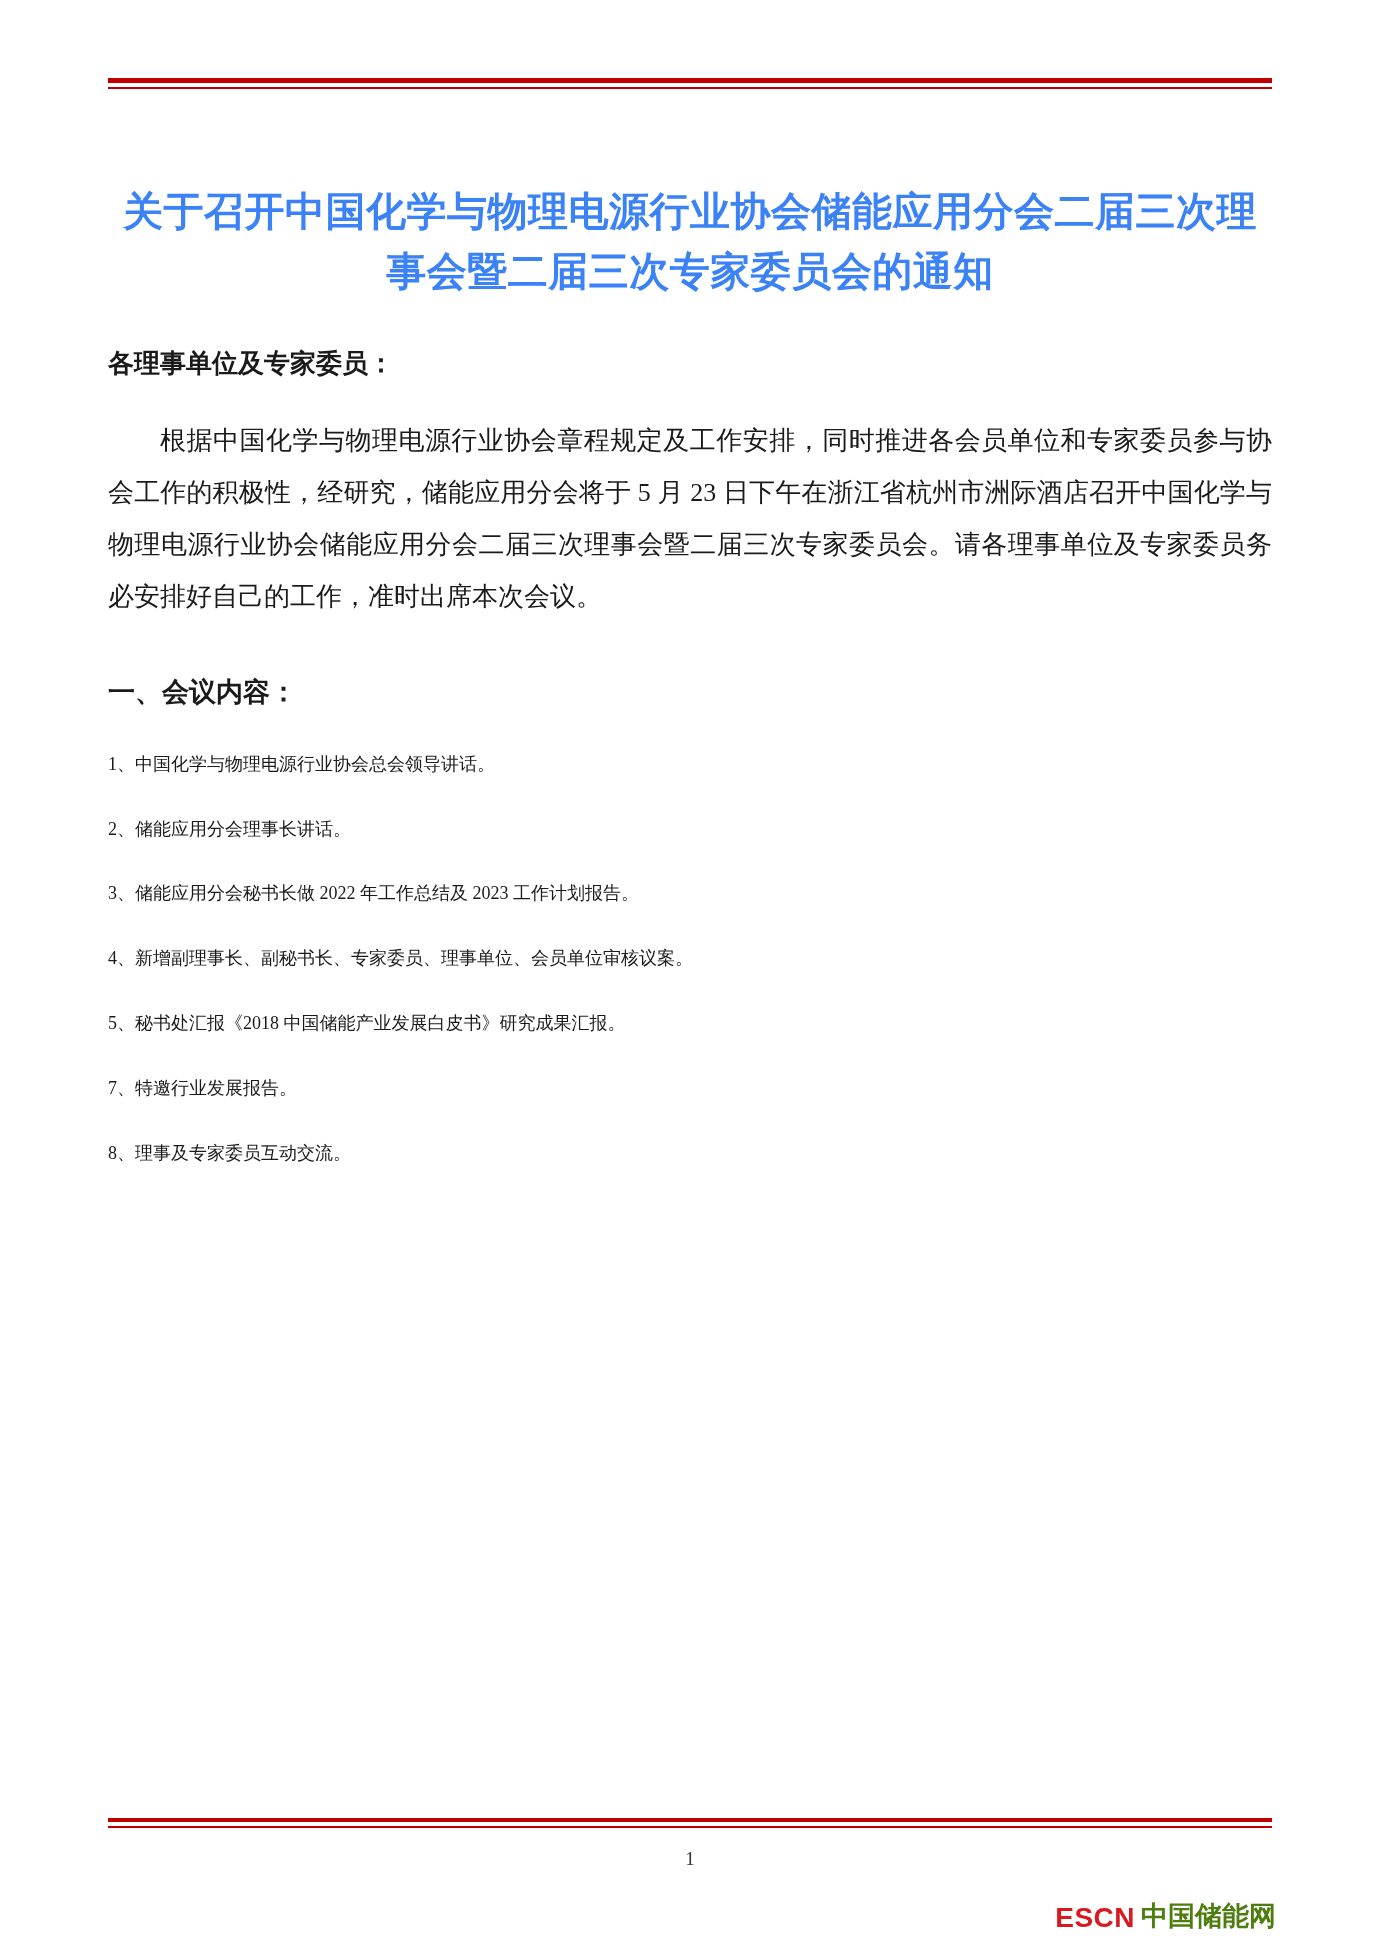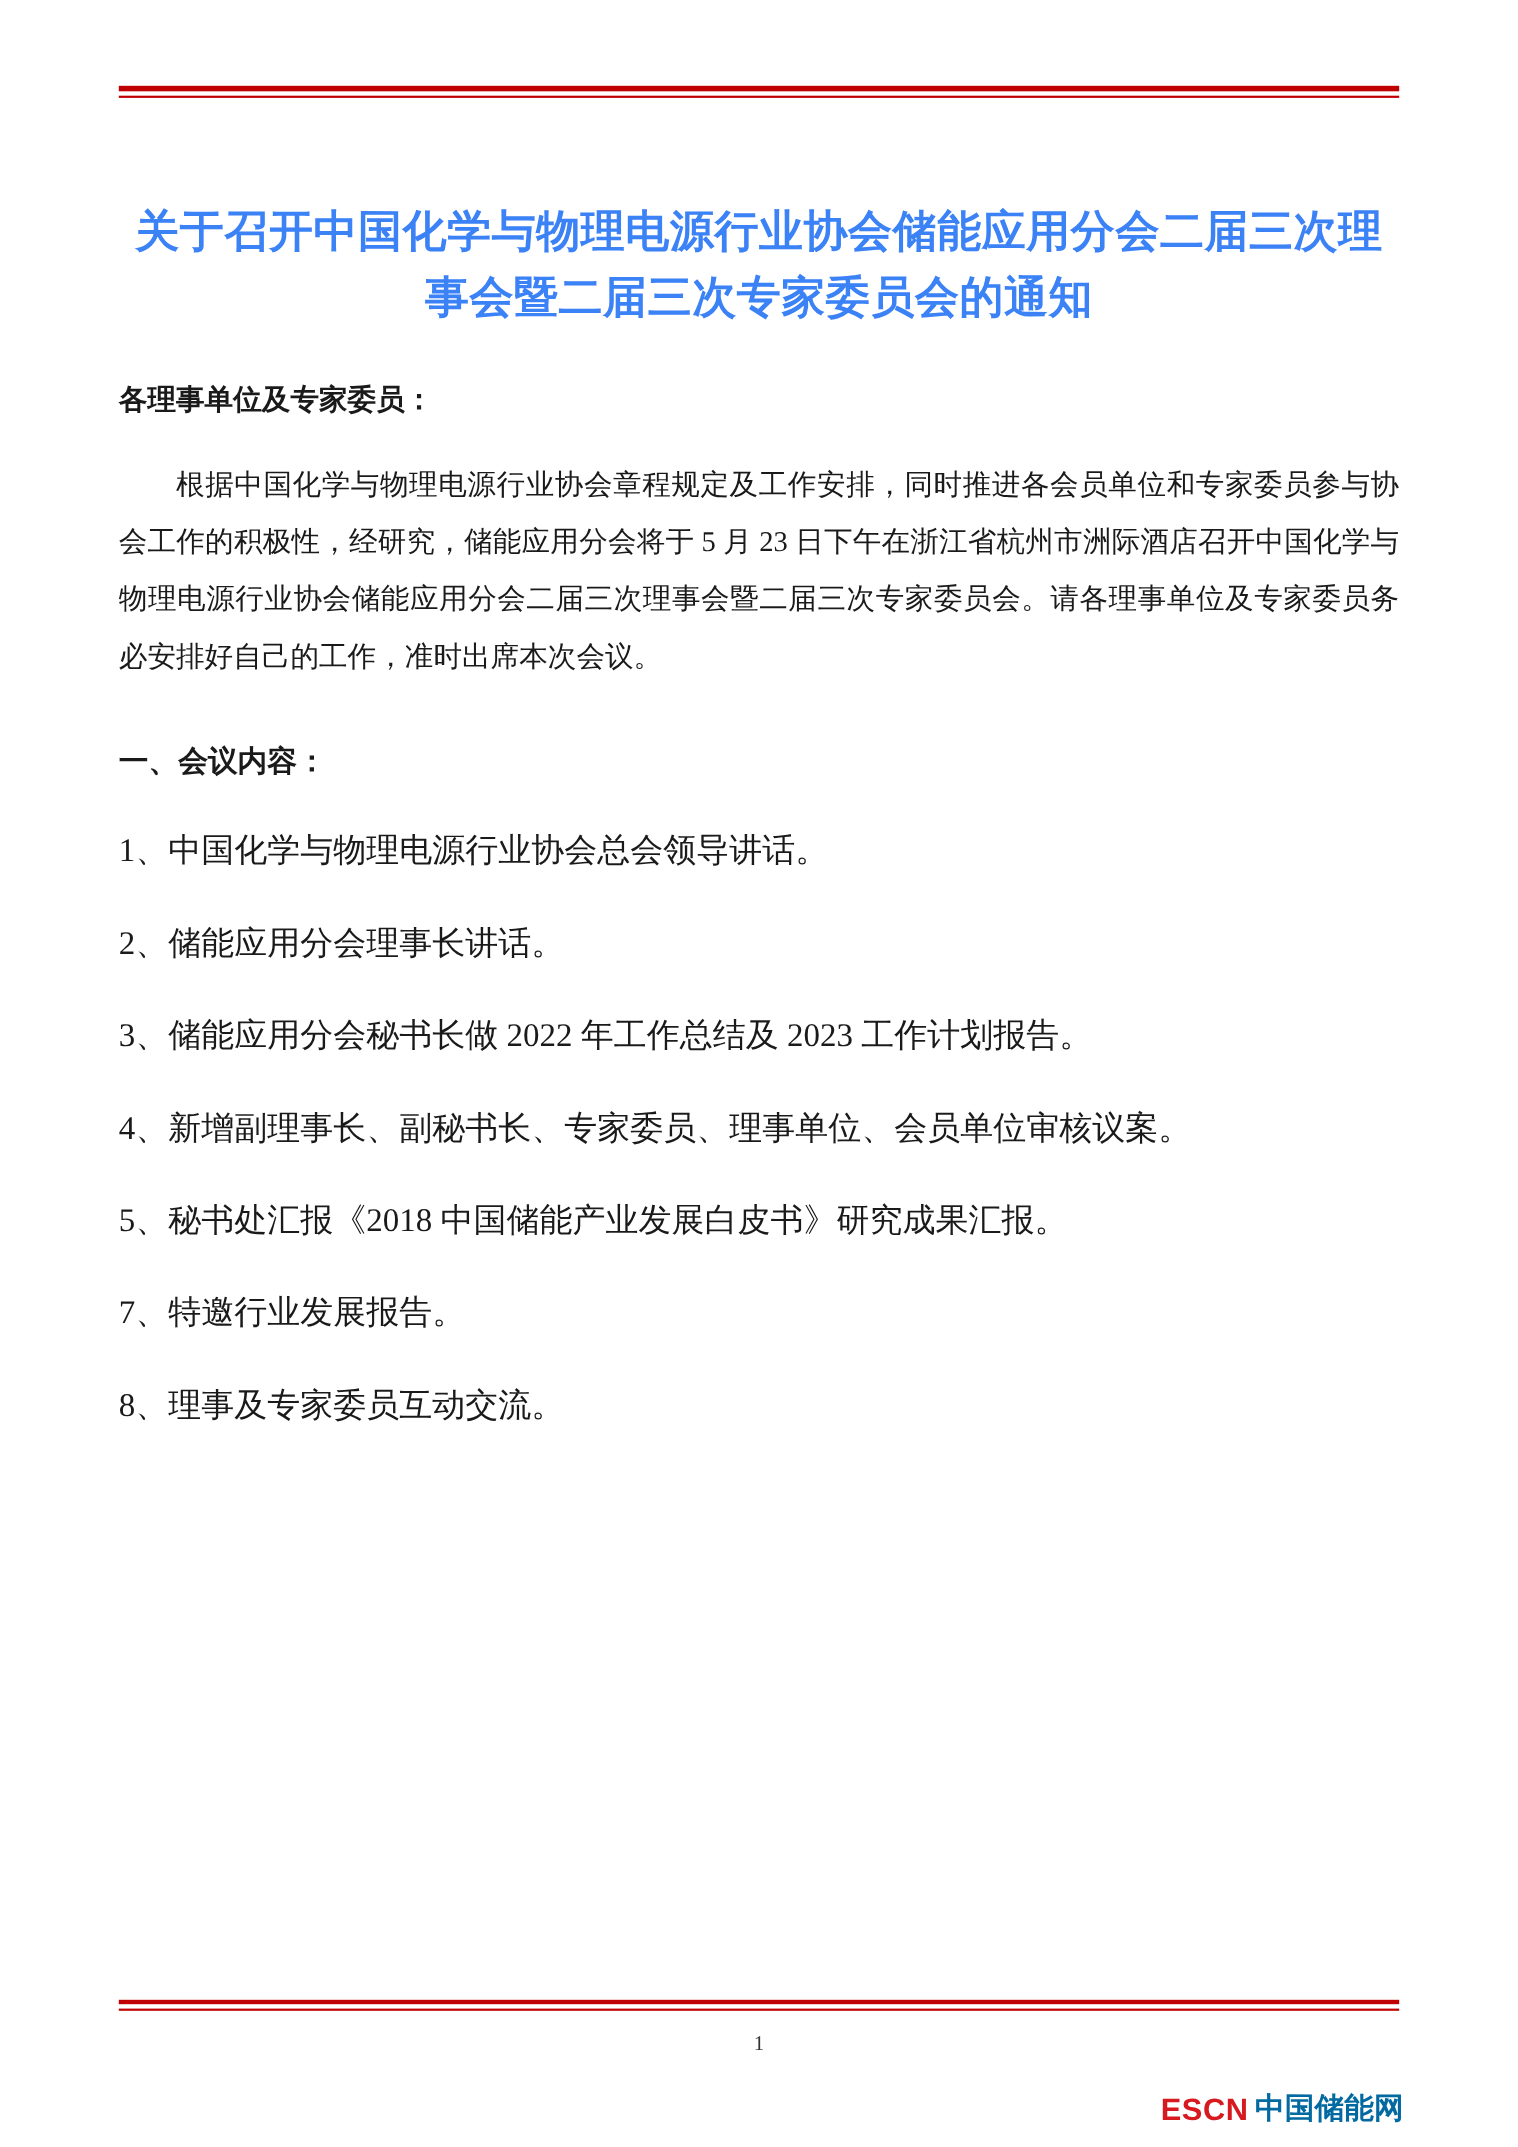--- a/index.html
+++ b/index.html
@@ -86,21 +86,21 @@
     font-weight: bold;
     font-size: 27px;
     line-height: 1.6;
   }
   .agenda {
     margin: 0;
     padding: 0;
     list-style: none;
   }
   .agenda-item {
-    font-size: 30px;
+    font-size: 18px;
     line-height: 1.6;
     margin-top: 36px;
   }
 
   
   .footer-rules {
     position: absolute;
     left: 108px;
     right: 108px;
     bottom: 124px;
@@ -128,21 +128,21 @@
     white-space: nowrap;
   }
   .watermark .escn {
     color: #d71920;
     font-family: "Liberation Sans", "DejaVu Sans", sans-serif;
     font-weight: bold;
     font-size: 28px;
     letter-spacing: 0.5px;
   }
   .watermark .cn {
-    color: #0369a1;
+    color: #4d7c0f;
     font-family: Liberation Serif, serif;
     font-weight: bold;
     font-size: 27px;
   }
 </style>
 </head>
 <body>
 
 <div class="page">
 

